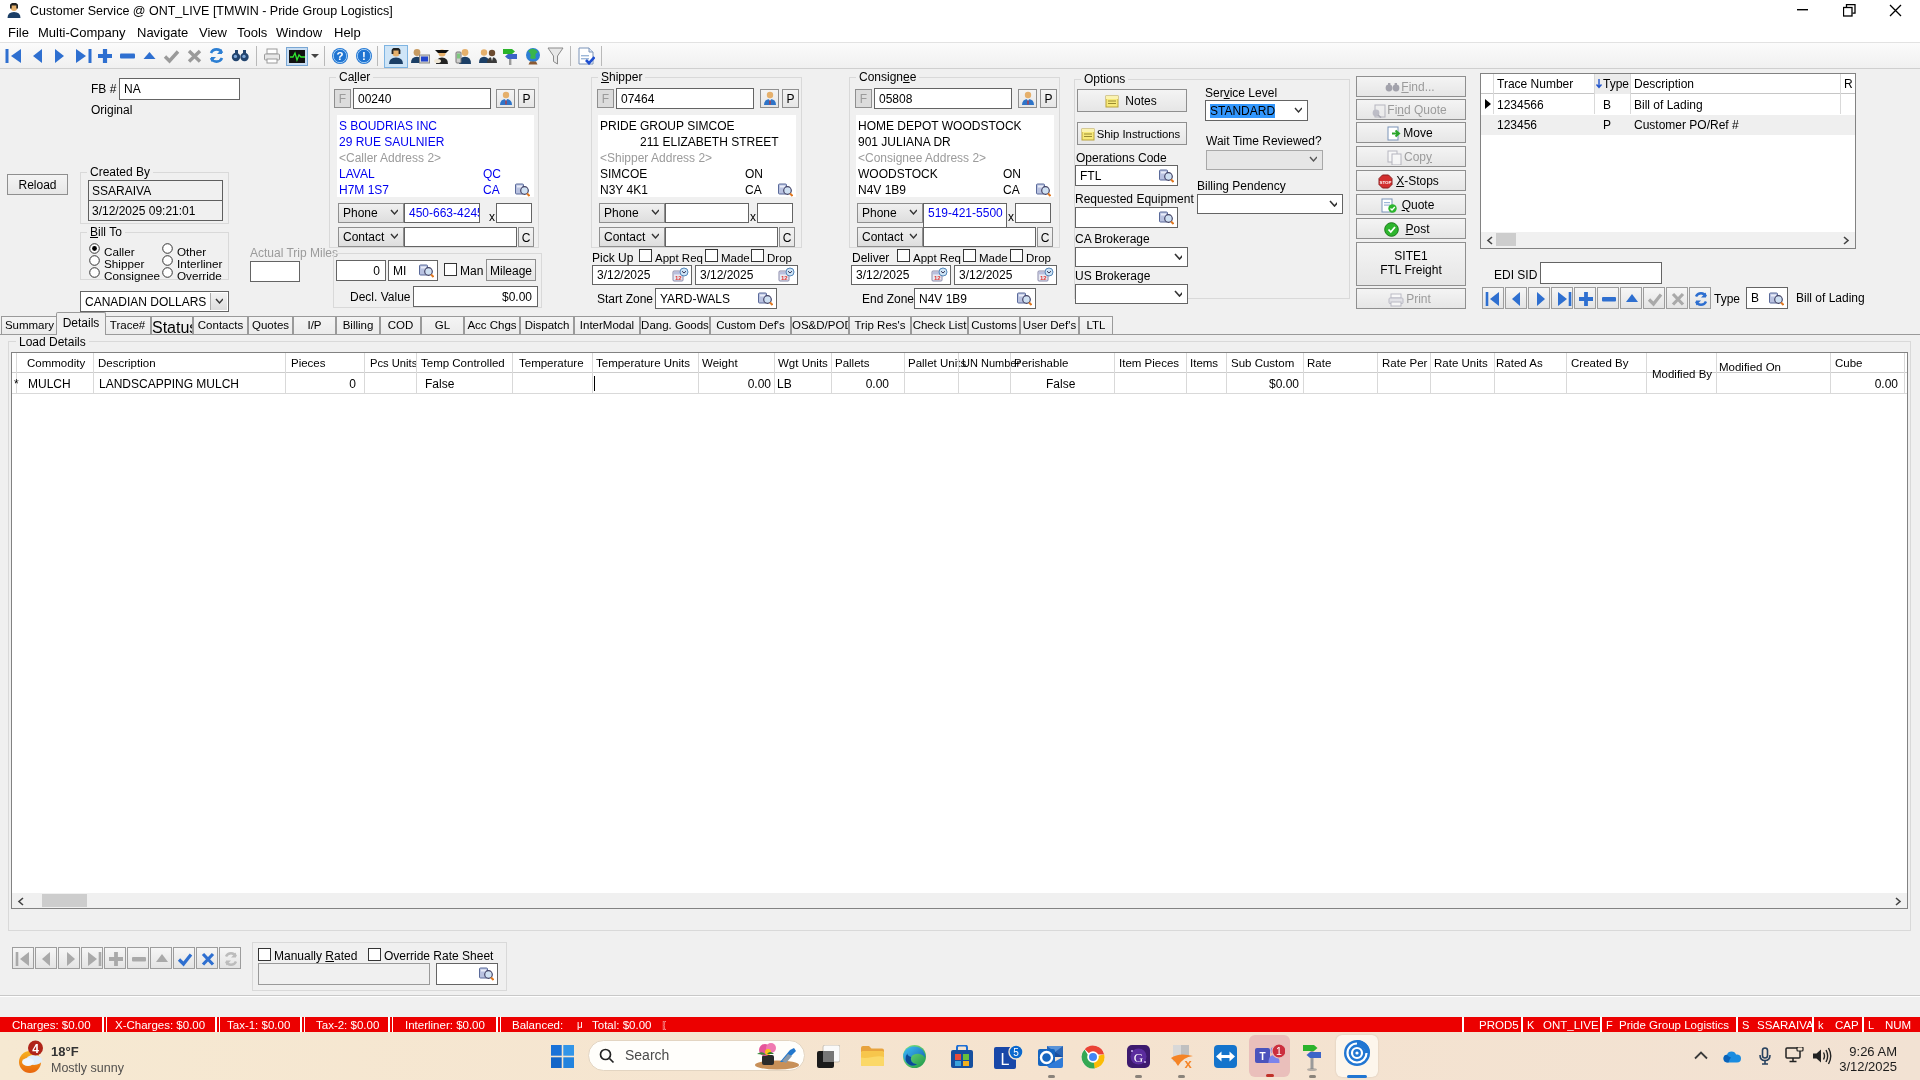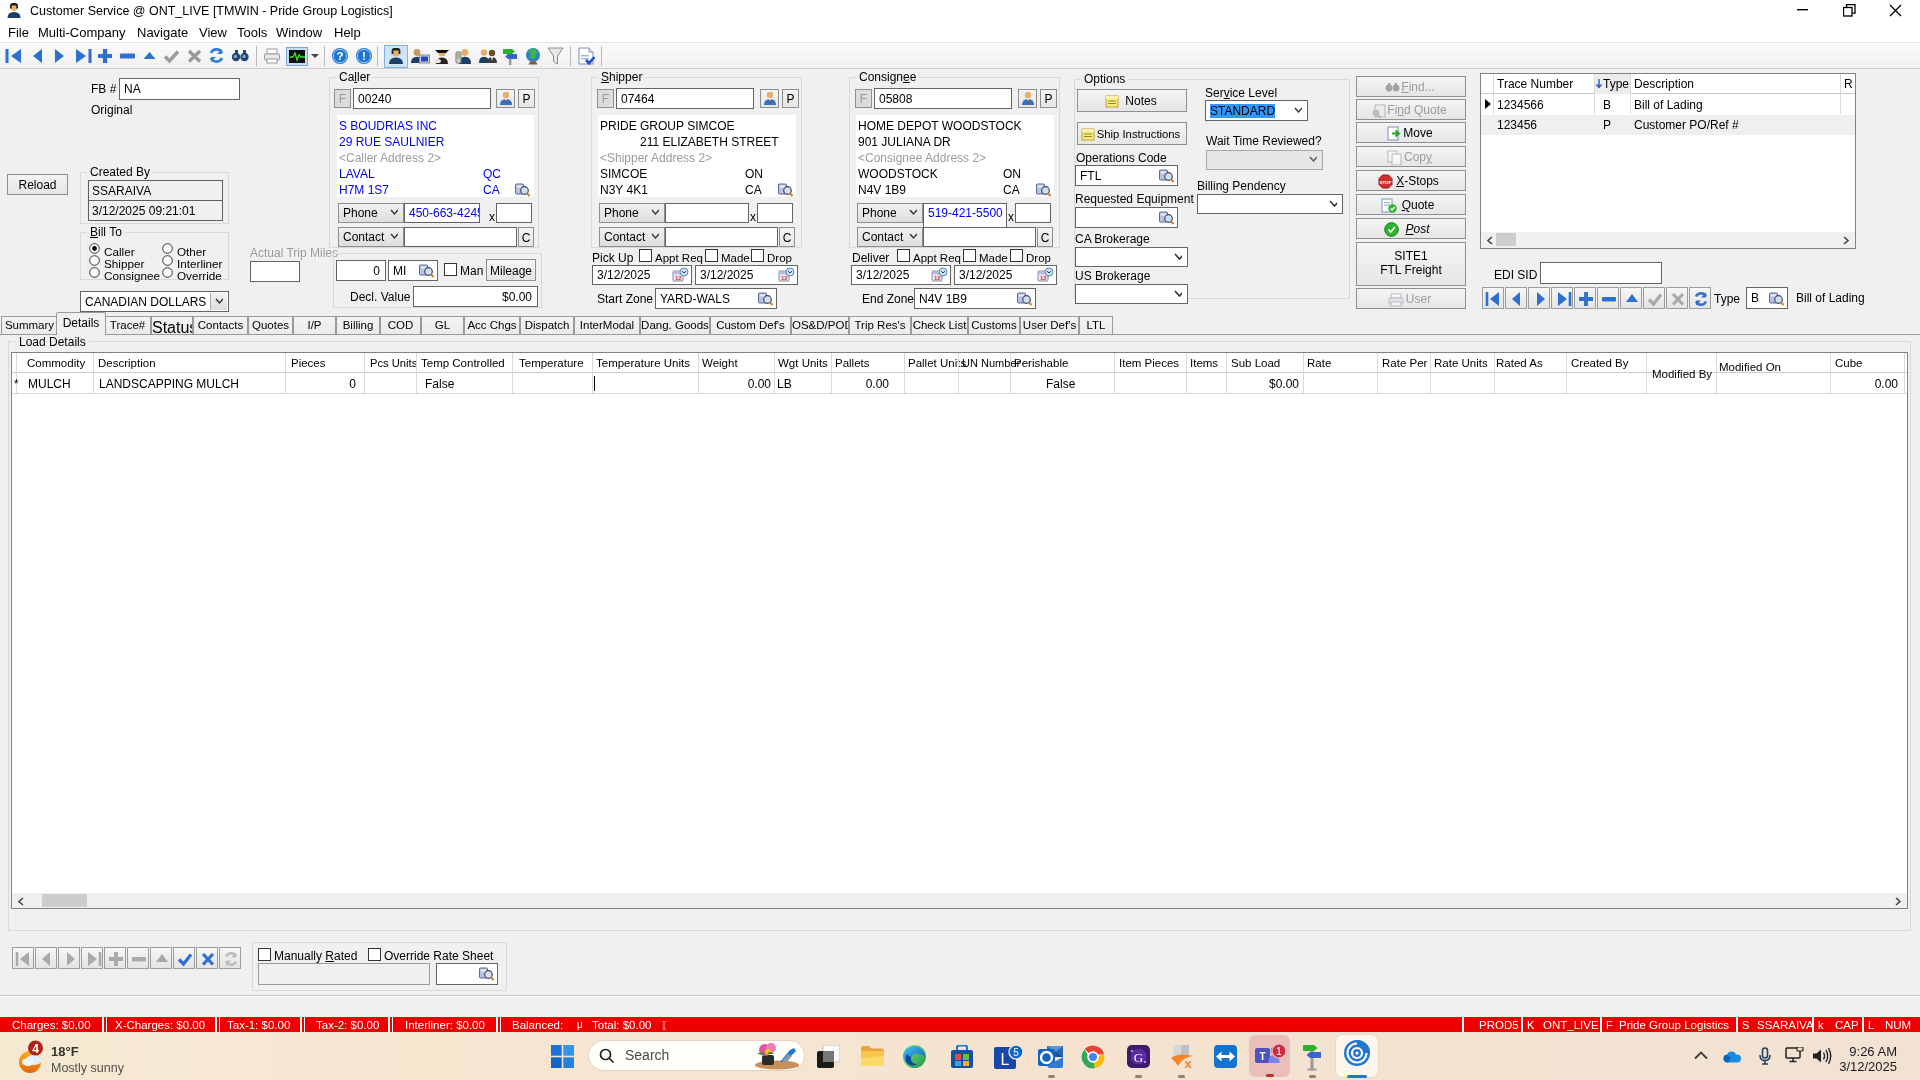--- a/index.html
+++ b/index.html
@@ -499,30 +499,30 @@
       <path d="M4.5 1 H10.5 L14 4.5 V10.5 L10.5 14 H4.5 L1 10.5 V4.5 Z" fill="#d32f2f" stroke="#8a1f1f"></path>
       <text x="7.5" y="9.8" font-size="4.4" fill="#fff" text-anchor="middle" font-weight="bold" font-family="Liberation Sans">STOP</text>
     </svg><span style="margin-left:13px"><u>X</u>-Stops</span></div>
 <div class="ab btn" style="left:1356px;top:194px;width:110px;height:21px;padding-top:3px;"><svg class="ab" style="left:24px;top:3px" width="16" height="15">
       <rect x="1" y="1" width="10" height="13" fill="#fff" stroke="#7a93b8"></rect>
       <rect x="3" y="4" width="6" height="1.2" fill="#9db7d8"></rect>
       <rect x="3" y="6.5" width="6" height="1.2" fill="#9db7d8"></rect>
       <circle cx="11.5" cy="10.5" r="4.2" fill="#2db52d"></circle>
       <path d="M9.5 10.5 L11 12 L13.8 9" stroke="#fff" stroke-width="1.3" fill="none"></path>
     </svg><span style="margin-left:14px"><u>Q</u>uote</span></div>
-<div class="ab btn" style="left:1356px;top:218px;width:110px;height:21px;padding-top:3px;font-style:italic;"><svg class="ab" style="left:27px;top:3px" width="15" height="15">
+<div class="ab btn" style="left:1356px;top:218px;width:110px;height:21px;padding-top:3px;"><svg class="ab" style="left:27px;top:3px" width="15" height="15">
       <circle cx="7.5" cy="7.5" r="6.8" fill="#2db52d" stroke="#1a7a1a"></circle>
       <path d="M4.5 7.5 L6.8 10 L11 5" stroke="#fff" stroke-width="1.8" fill="none"></path>
     </svg><span style="margin-left:13px"><u>P</u>ost</span></div>
 <div class="ab btn ct" style="left:1356px;top:242px;width:110px;height:44px;padding-top:6px;">SITE1<br>FTL Freight</div>
 <div class="ab btn" style="left:1356px;top:288px;width:110px;height:21px;padding-top:3px;color:#9b9b9b;"><svg class="ab" style="left:31px;top:4px" width="16" height="14" opacity="0.6">
       <rect x="3" y="1" width="10" height="4" fill="#fff" stroke="#99a"></rect>
       <rect x="1" y="5" width="14" height="5.5" rx="1" fill="#dcdce4" stroke="#99a"></rect>
       <rect x="3" y="9" width="10" height="4" fill="#fff" stroke="#99a"></rect>
-    </svg><span style="margin-left:15px">User</span></div>
+    </svg><span style="margin-left:15px">Print</span></div>
 
 <div class="ab" style="left:1480px;top:73px;width:376px;height:176px;background:#fff;border:1px solid #828282;">
   <div class="ab" style="left:0;top:0;width:374px;height:20px;border-bottom:1px solid #c6c6c6;"></div>
   <div class="ab" style="left:12px;top:0;width:1px;height:40px;background:#d9d9d9;"></div>
   <div class="ab" style="left:113px;top:0;width:36px;height:20px;background:#ececec;"></div>
   <div class="ab" style="left:113px;top:0;width:1px;height:40px;background:#d9d9d9;"></div>
   <div class="ab" style="left:149px;top:0;width:1px;height:40px;background:#d9d9d9;"></div>
   <div class="ab" style="left:359px;top:0;width:1px;height:40px;background:#d9d9d9;"></div>
   <div class="ab" style="left:16px;top:3px;">Trace Number</div>
   <svg class="ab" style="left:114px;top:5px" width="8" height="11">
@@ -657,21 +657,21 @@
     <div class="ab" style="left:507px;top:4px;font-size:11.5px;">Temperature</div>
     <div class="ab" style="left:584px;top:4px;font-size:11.5px;">Temperature Units</div>
     <div class="ab" style="left:690px;top:4px;font-size:11.5px;">Weight</div>
     <div class="ab" style="left:766px;top:4px;font-size:11.5px;">Wgt Units</div>
     <div class="ab" style="left:823px;top:4px;font-size:11.5px;">Pallets</div>
     <div class="ab" style="left:896px;top:4px;font-size:11.5px;">Pallet Units</div>
     <div class="ab" style="left:950px;top:4px;font-size:11px;">UN Number</div>
     <div class="ab" style="left:1002px;top:4px;font-size:11.5px;">Perishable</div>
     <div class="ab" style="left:1107px;top:4px;font-size:11.5px;">Item Pieces</div>
     <div class="ab" style="left:1178px;top:4px;font-size:11.5px;">Items</div>
-    <div class="ab" style="left:1219px;top:4px;font-size:11.5px;">Sub Load</div>
+    <div class="ab" style="left:1219px;top:4px;font-size:11.5px;">Sub Custom</div>
     <div class="ab" style="left:1295px;top:4px;font-size:11.5px;">Rate</div>
     <div class="ab" style="left:1370px;top:4px;font-size:11.5px;">Rate Per</div>
     <div class="ab" style="left:1422px;top:4px;font-size:11.5px;">Rate Units</div>
     <div class="ab" style="left:1484px;top:4px;font-size:11.5px;">Rated As</div>
     <div class="ab" style="left:1559px;top:4px;font-size:11.5px;">Created By</div>
     <div class="ab" style="left:1640px;top:15px;font-size:11.5px;">Modified By</div>
     <div class="ab" style="left:1707px;top:8px;font-size:11.5px;">Modified On</div>
     <div class="ab" style="left:1823px;top:4px;font-size:11.5px;">Cube</div>
     <div class="ab" style="left:4px;top:0;width:1px;height:40px;background:#d9d9d9;"></div>
     <div class="ab" style="left:81px;top:0;width:1px;height:40px;background:#d9d9d9;"></div>

